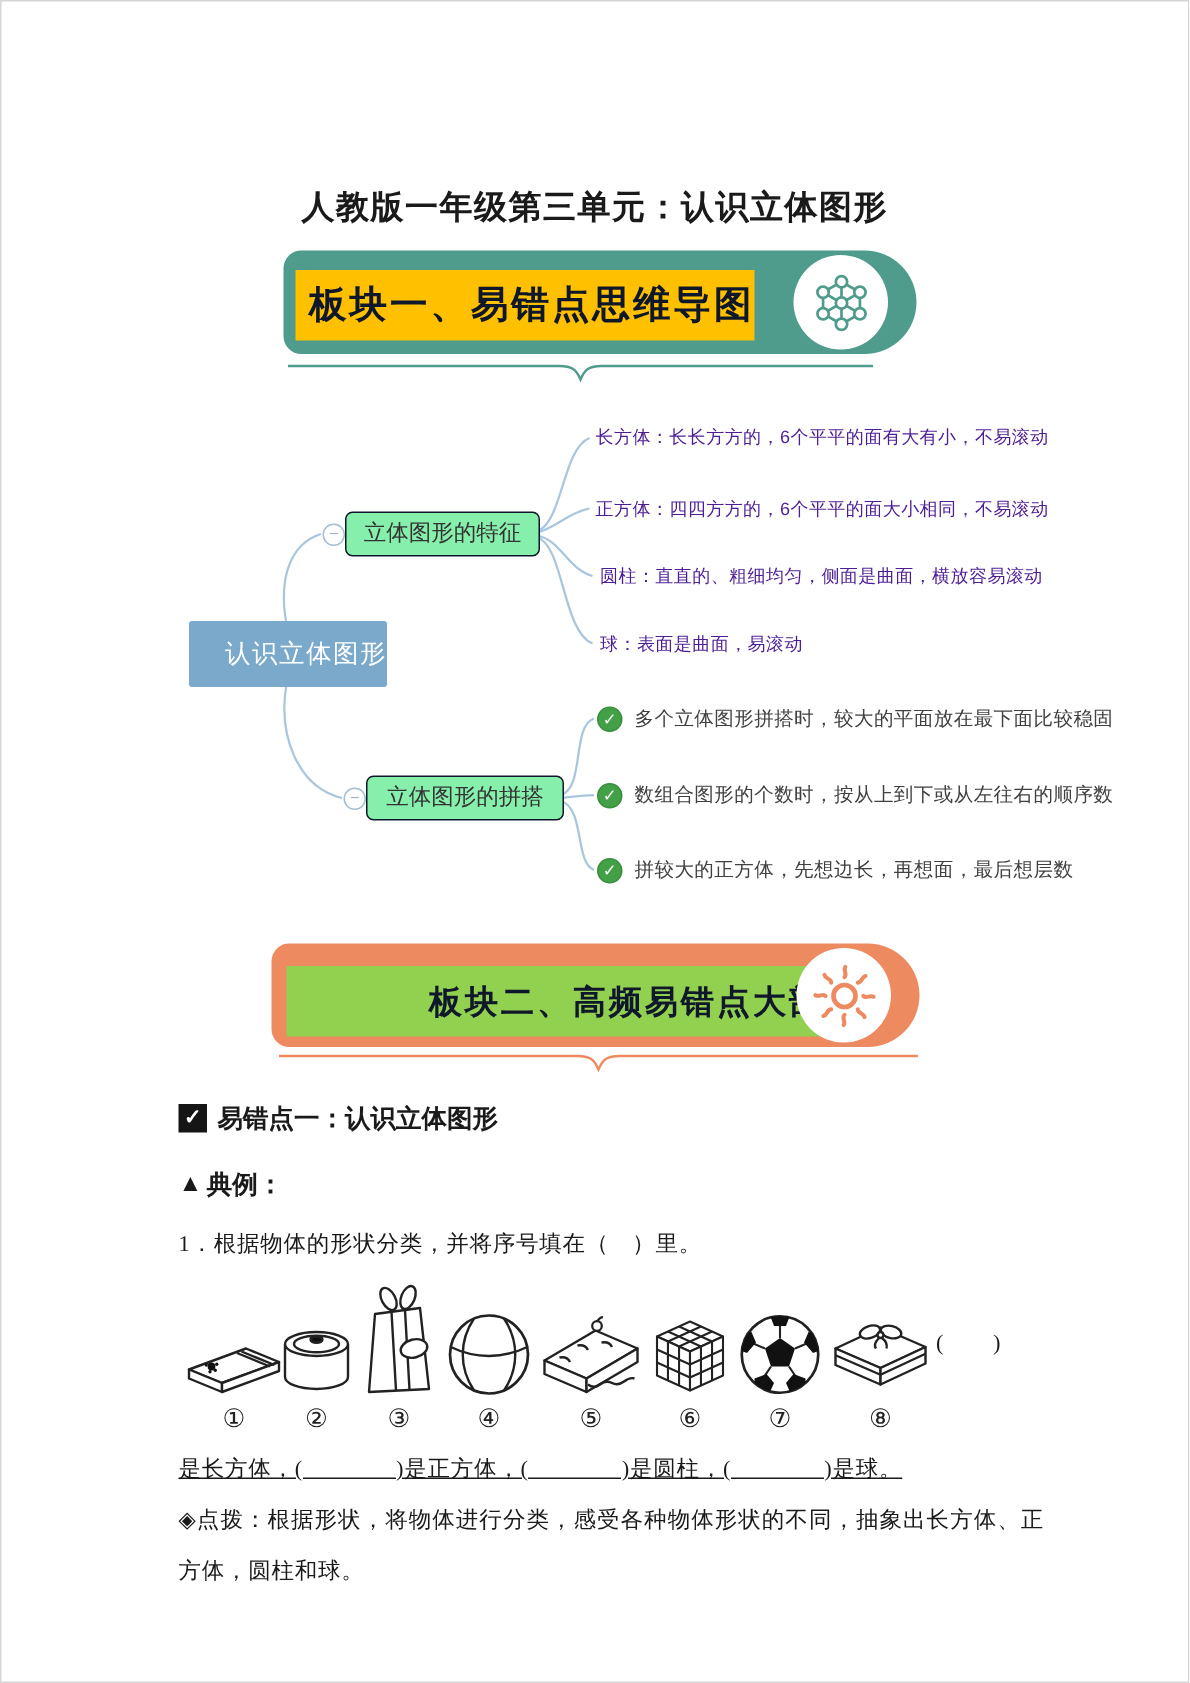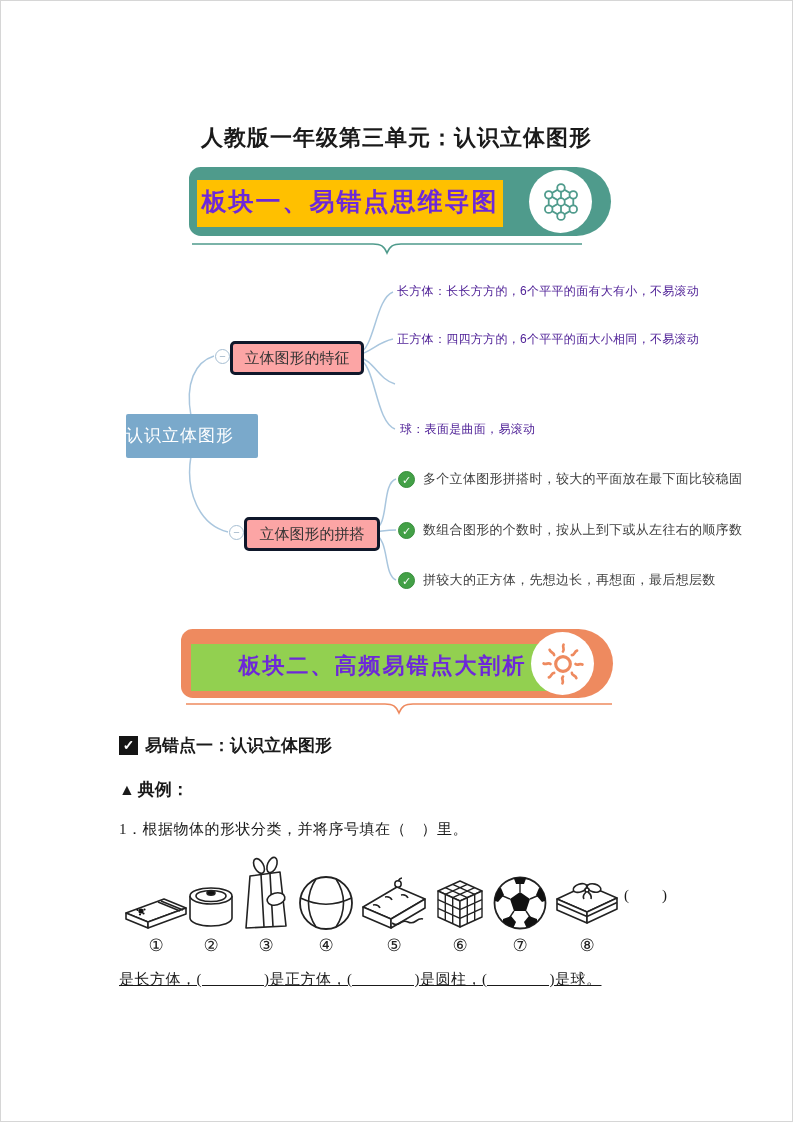--- a/index.html
+++ b/index.html
@@ -9,35 +9,35 @@
   
   .title{position:absolute;left:0;top:122px;width:100%;text-align:center;
          font-size:22px;font-weight:bold;letter-spacing:1px;}
   
   .banner{position:absolute;height:69px;}
   .banner .pill{position:absolute;inset:0;border-radius:12px 35px 35px 12px;}
   .banner1{left:188px;top:166px;width:422px;}
   .banner1 .pill{background:#4F9B8C;}
   .banner2{left:180px;top:628px;width:432px;}
   .banner2 .pill{background:#EE8A5F;}
-  .banner .label{position:absolute;text-align:center;font-weight:900;color:#6d28d9;
-         font-family:Liberation Mono, monospace;letter-spacing:2px;}
+  .banner .label{position:absolute;text-align:right;font-weight:900;color:#0f172a;
+         font-family:Liberation Sans, sans-serif;letter-spacing:2px;}
   .banner1 .label{left:8px;top:13px;width:306px;height:47px;line-height:47px;font-size:25px;background:#FFC000;}
   .banner2 .label{left:10px;top:15px;width:383px;height:47px;line-height:47px;font-size:22px;background:#92D050;}
   .banner .circ{position:absolute;top:3px;width:63px;height:63px;border-radius:50%;background:#fff;
          display:flex;align-items:center;justify-content:center;}
   .banner1 .circ{left:340px;}
   .banner2 .circ{left:350px;}
   .pointer{position:absolute;}
   
   .mindmap{position:absolute;left:0;top:262px;width:793px;height:356px;
            font-family:"Liberation Sans","DejaVu Sans",sans-serif;}
   .mm-root{position:absolute;left:125px;top:151px;width:132px;height:44px;background:#7AA9CB;
-           border-radius:2px;color:#fff;font-size:17px;line-height:44px;text-align:left;letter-spacing:1px;}
-  .mm-branch{position:absolute;height:28px;background:#fca5a5;border:3px solid #0f172a;border-radius:5px;
+           border-radius:2px;color:#fff;font-size:17px;line-height:44px;text-align:right;letter-spacing:1px;}
+  .mm-branch{position:absolute;height:28px;background:#86efac;border:1px solid #0f172a;border-radius:5px;
            font-size:15px;line-height:28px;text-align:center;color:#333;}
   .mm-b1{left:229px;top:78px;width:128px;}
   .mm-b2{left:243px;top:254px;width:130px;}
   .mm-minus{position:absolute;width:13px;height:13px;border:1px solid #A6BED2;border-radius:50%;
            background:#fff;color:#9FB4C7;font-size:11px;line-height:12px;text-align:center;}
   .mm-leaf{position:absolute;font-size:12px;color:#4c1d95;white-space:nowrap;letter-spacing:0.3px;text-align:right;}
   .mm-leafrow{position:absolute;display:flex;align-items:center;gap:8px;white-space:nowrap;}
   .mm-check{width:17px;height:17px;border-radius:50%;background:#43A047;border:1px solid #378E3B;
            color:#fff;font-size:11px;font-weight:bold;line-height:17px;text-align:center;flex:0 0 auto;box-sizing:border-box;}
   .mm-leafrow .t{font-size:13px;color:#404040;letter-spacing:0.3px;}
@@ -108,20 +108,21 @@
       </g>
     </svg>
     <div class="mm-root">认识立体图形</div>
     <span class="mm-minus" style="left:214px;top:86px;">−</span>
     <div class="mm-branch mm-b1">立体图形的特征</div>
     <span class="mm-minus" style="left:228px;top:262px;">−</span>
     <div class="mm-branch mm-b2">立体图形的拼搭</div>
 
     <div class="mm-leaf" style="left:396px;top:20px;">长方体：长长方方的，6个平平的面有大有小，不易滚动</div>
     <div class="mm-leaf" style="left:396px;top:68px;">正方体：四四方方的，6个平平的面大小相同，不易滚动</div>
+    <div class="mm-leaf" style="left:399px;top:113px;">圆柱：直直的、粗细均匀，侧面是曲面，横放容易滚动</div>
     <div class="mm-leaf" style="left:399px;top:158px;">球：表面是曲面，易滚动</div>
 
     <div class="mm-leafrow" style="left:397px;top:207px;">
       <span class="mm-check">✓</span>
       <span class="t">多个立体图形拼搭时，较大的平面放在最下面比较稳固</span>
     </div>
     <div class="mm-leafrow" style="left:397px;top:258px;">
       <span class="mm-check">✓</span>
       <span class="t">数组合图形的个数时，按从上到下或从左往右的顺序数</span>
     </div>
@@ -278,15 +279,18 @@
             <path d="M31,17 q-4,4 -2,7 M33,17 q4,3 3,7" fill="none"></path>
           </g>
         </svg>
         <span class="fig-num">⑧</span>
       </div>
       <span class="row-paren">(　　)</span>
     </div>
 
     <div class="fill-line">是长方体，(　　　　)是正方体，(　　　　)是圆柱，(　　　　)是球。</div>
 
+    <div class="tip">
+      <span class="diamond">◈</span><span>点拨：根据形状，将物体进行分类，感受各种物体形状的不同，抽象出长方体、正方体，圆柱和球。</span>
+    </div>
   </div>
 
 </div>
 
 </body></html>

